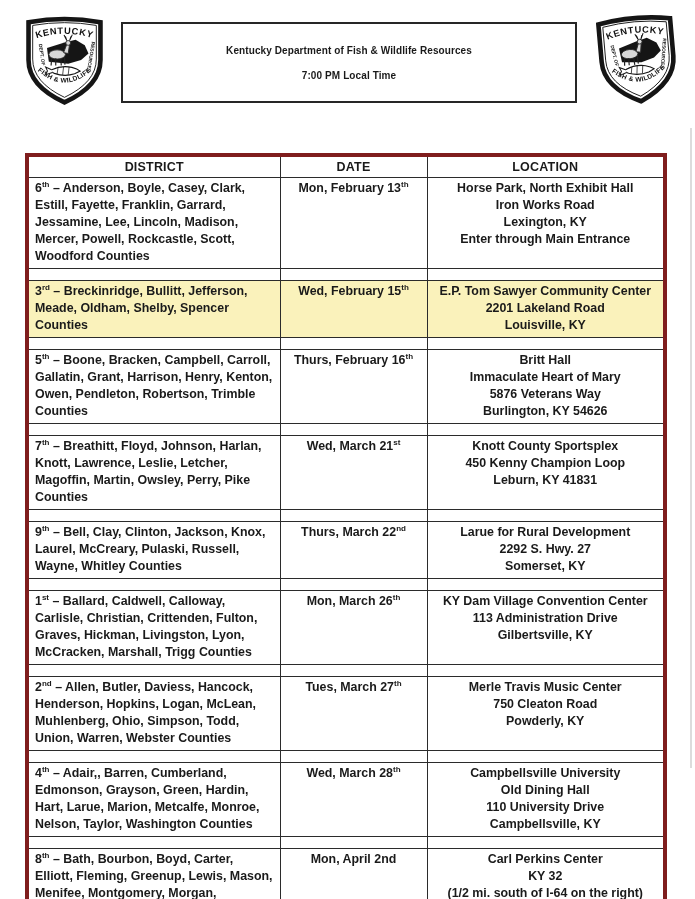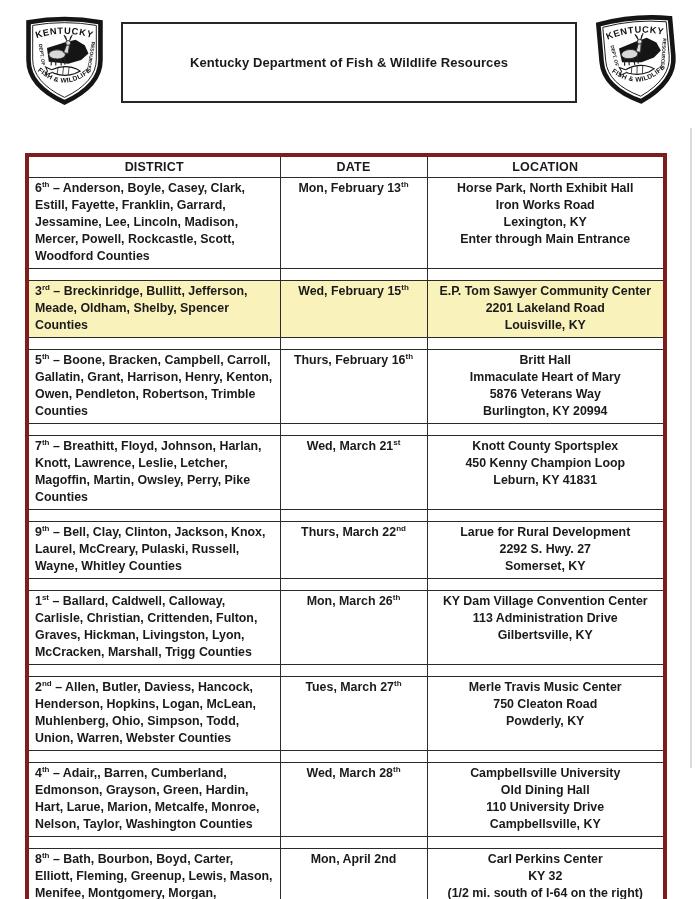--- a/index.html
+++ b/index.html
@@ -18,21 +18,21 @@
   .badge-left  { left:23px; top:13px; }
   .badge-right { left:596px; top:12px; transform:rotate(-5deg); }
   .badge-svg { width:100%; height:100%; display:block; }
 
   .title-box {
     position:absolute; left:121px; top:22px; width:452px; height:77px;
     border:2px solid #262626;
     display:flex; flex-direction:column; justify-content:center;
     text-align:center;
   }
-  .title-box div { font-size:13px; line-height:25px; letter-spacing:0.1px; }
+  .title-box div { font-size:10px; line-height:25px; letter-spacing:0.1px; }
 
   
   table.meetings {
     position:absolute; left:25px; top:125px;
     width:638px; table-layout:fixed;
     border-collapse:collapse;
     border:4px solid #7f1d1d;
     margin-top:28px;
   }
   col.c-district { width:253px; }
@@ -98,20 +98,21 @@
     <g stroke="#151515" fill="#ffffff">
       <path d="M31,60.5 Q42,55.5 53,58 Q59,59.5 62,62 L56,65 Q45,68.5 34,64.5 Q29,62.5 31,60.5 Z" stroke-width="1.2"></path>
       <path d="M31,60.5 L24.5,57.5 L26.5,61.8 L24.5,66 L32,63.5" stroke-width="1.1" fill="#ffffff"></path>
       <path d="M38,58.5 L37,65 M44,57.5 L43,66 M50,57.6 L49,66" stroke-width="0.8" fill="none"></path>
     </g>
   </svg>
 </div>
 
 <div class="title-box">
   <div>Kentucky Department of Fish &amp; Wildlife Resources</div>
+  <div>7:00 PM Local Time</div>
 </div>
 
 <div class="badge-slot badge-right">
   <svg class="badge-svg" viewBox="0 0 90 100" xmlns="http://www.w3.org/2000/svg">
     <path d="M6,9 Q45,2 84,9 L84,50 Q84,78 45,96 Q6,78 6,50 Z" fill="#ffffff" stroke="#151515" stroke-width="5"></path>
     <path d="M10.5,12.5 Q45,6.5 79.5,12.5 L79.5,49 Q79.5,74 45,90.5 Q10.5,74 10.5,49 Z" fill="none" stroke="#151515" stroke-width="1"></path>
     <defs>
       <path id="arcTop" d="M13,27 Q45,16 77,27"></path>
       <path id="arcBot" d="M14,60 Q45,89 76,60"></path>
     </defs>
@@ -187,21 +188,21 @@
         <td></td>
         <td></td>
       </tr>
       <tr>
         <td class="col-district"><span>5</span><sup>th</sup><span> – Boone, Bracken, Campbell, Carroll, Gallatin, Grant, Harrison, Henry, Kenton, Owen, Pendleton, Robertson, Trimble Counties</span></td>
         <td class="col-date"><span>Thurs, February 16</span><sup>th</sup></td>
         <td class="col-location">
           <div>Britt Hall</div>
           <div>Immaculate Heart of Mary</div>
           <div>5876 Veterans Way</div>
-          <div>Burlington, KY 20994</div>
+          <div>Burlington, KY 54626</div>
         </td>
       </tr>
       <tr class="spacer-row">
         <td></td>
         <td></td>
         <td></td>
       </tr>
       <tr>
         <td class="col-district"><span>7</span><sup>th</sup><span> – Breathitt, Floyd, Johnson, Harlan, Knott, Lawrence, Leslie, Letcher, Magoffin, Martin, Owsley, Perry, Pike Counties</span></td>
         <td class="col-date"><span>Wed, March 21</span><sup>st</sup></td>

